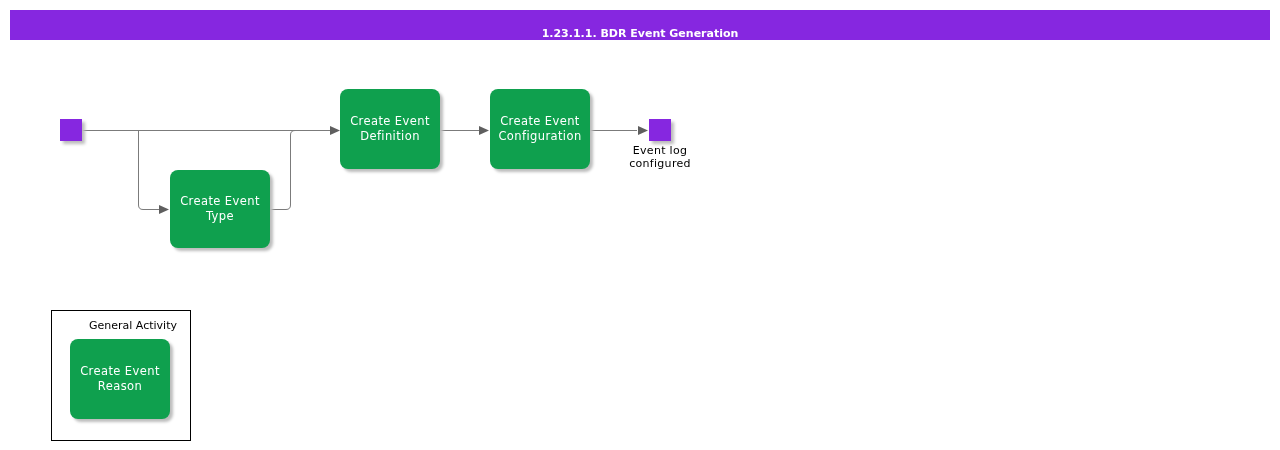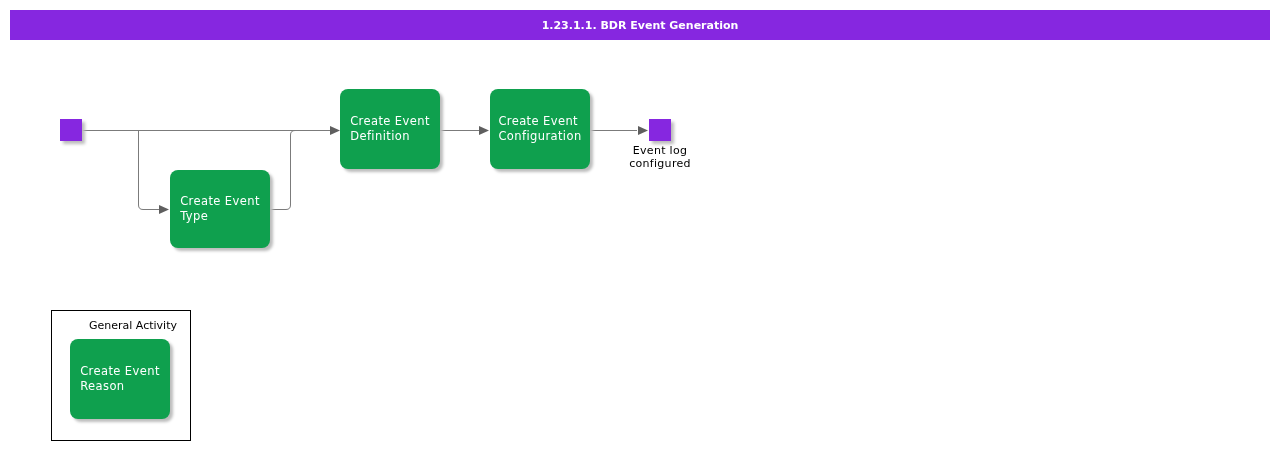--- a/index.html
+++ b/index.html
@@ -19,21 +19,21 @@
     position: absolute;
     left: 10px;
     top: 10px;
     width: 1260px;
     height: 30px;
     background: #8627e0;
     color: #ffffff;
     font-size: 11px;
     font-weight: bold;
     display: flex;
-    align-items: center;
+    align-items: flex-end;
     justify-content: center;
   }
   .connectors {
     position: absolute;
     left: 0;
     top: 0;
   }
   .event-square {
     position: absolute;
     width: 22px;
@@ -62,20 +62,21 @@
     display: flex;
     align-items: center;
     justify-content: center;
     cursor: pointer;
   }
   .activity .activity-label {
     color: #ffffff;
     font-size: 11.5px;
     line-height: 15px;
     letter-spacing: 0.4px;
+    text-align: center;
     white-space: pre-line;
   }
   .activity.type          { left: 170px; top: 170px; width: 100px; height: 78px; }
   .activity.definition    { left: 340px; top: 89px;  width: 100px; height: 80px; }
   .activity.configuration { left: 490px; top: 89px;  width: 100px; height: 80px; }
   .activity.reason        { left: 70px;  top: 339px; width: 100px; height: 80px; }
   .general-activity {
     position: absolute;
     left: 51px;
     top: 310px;

